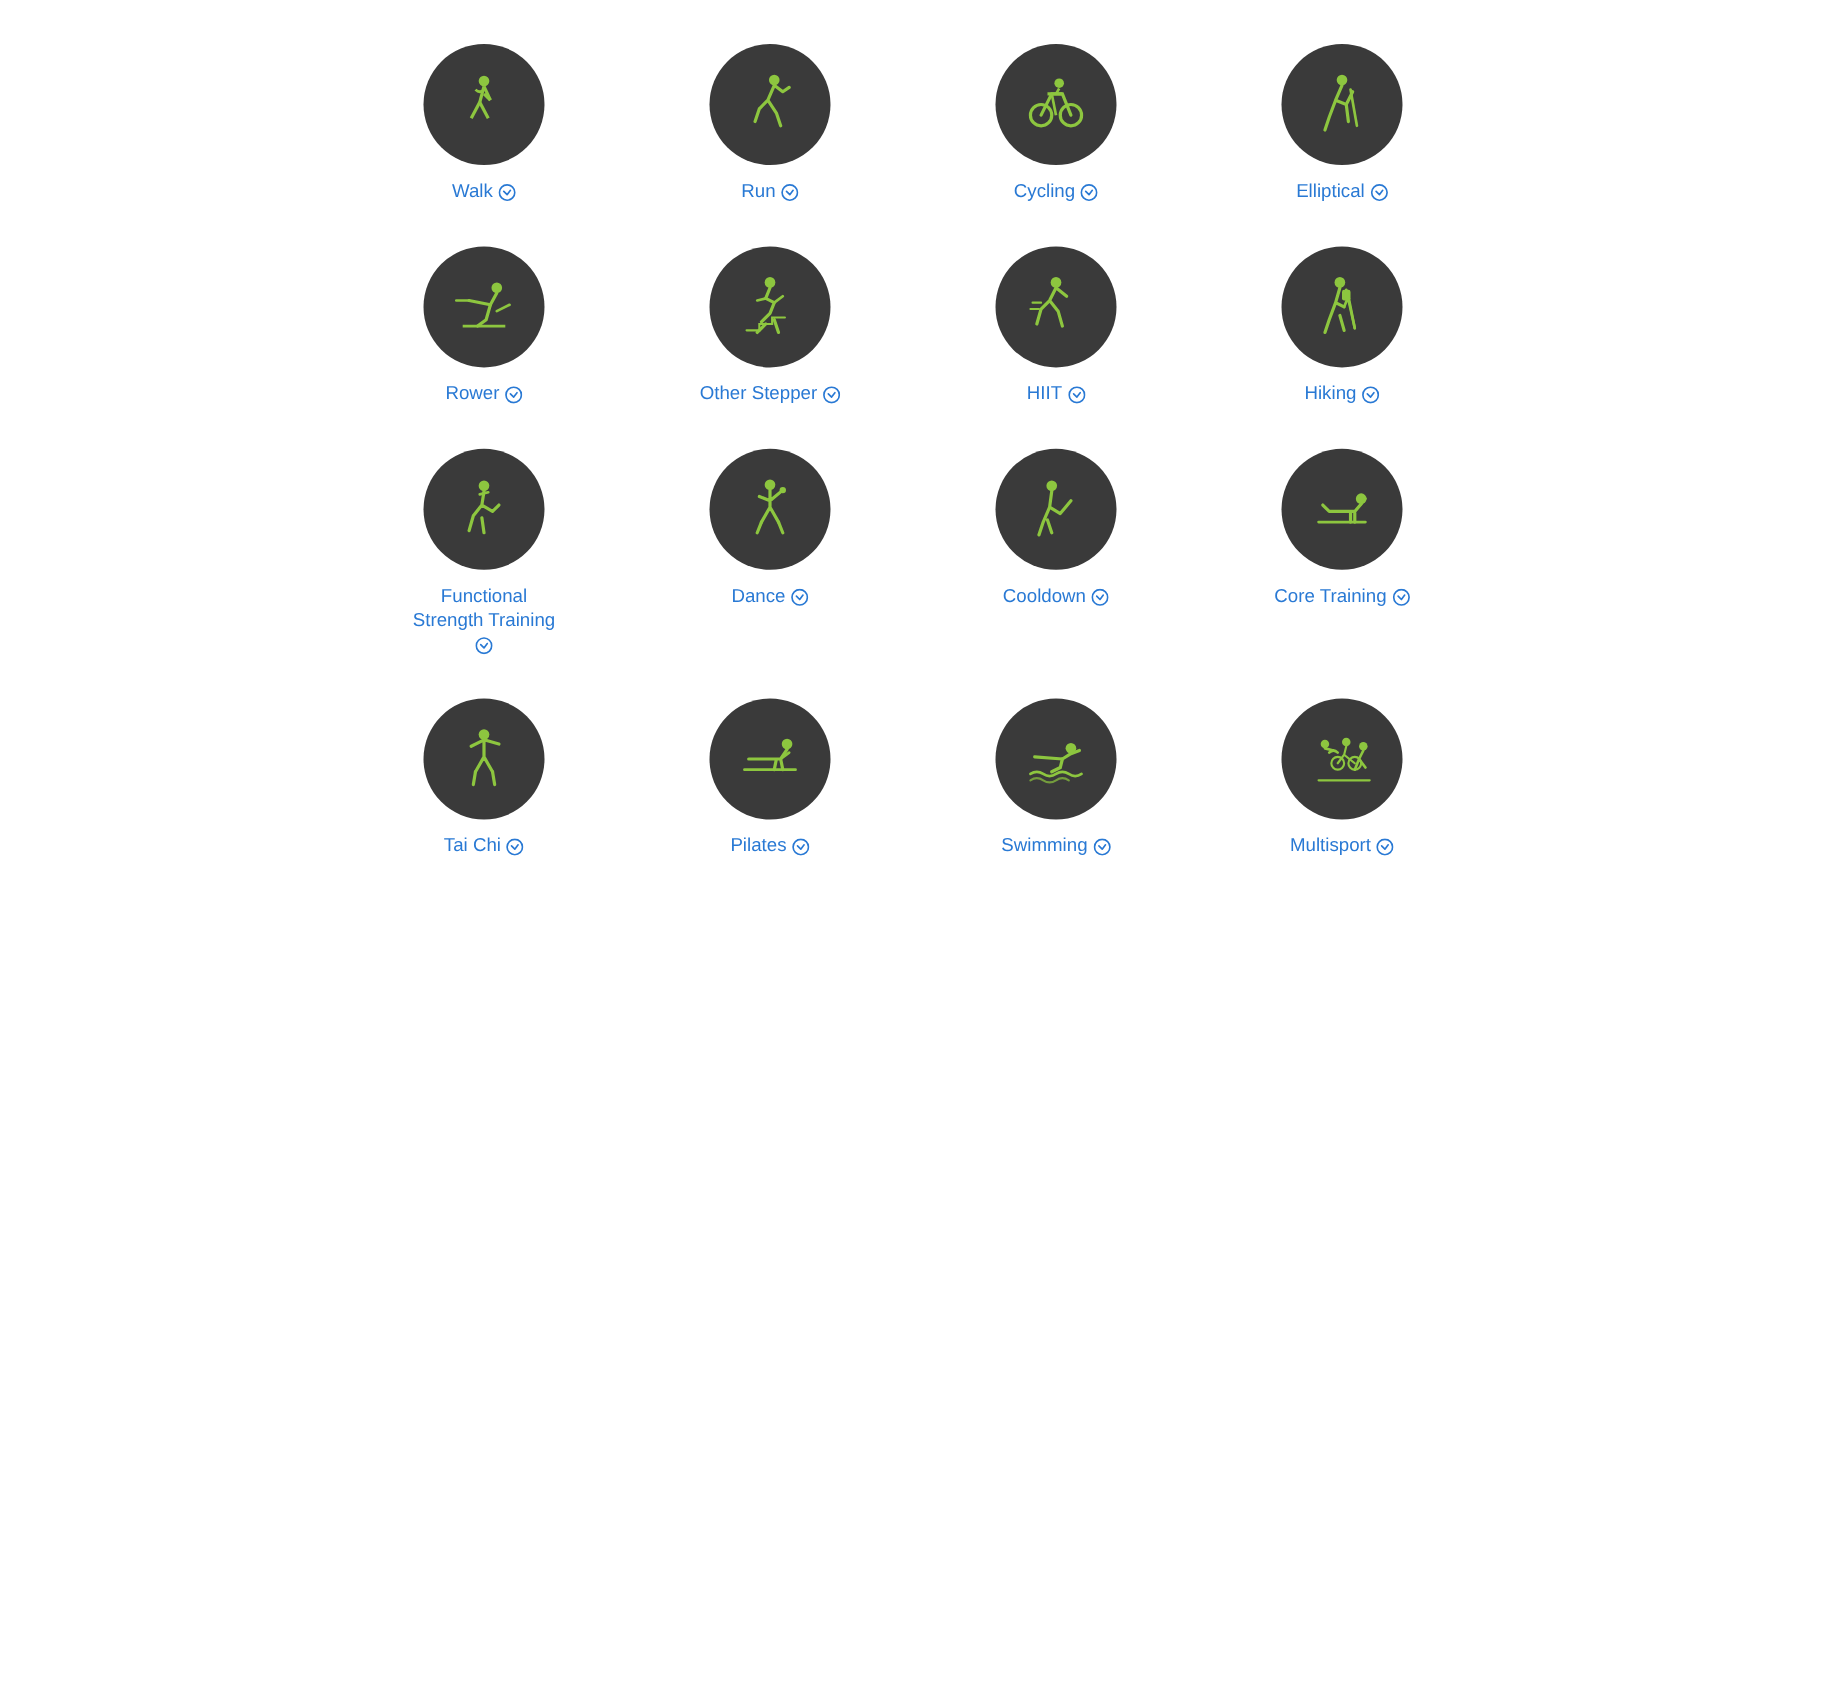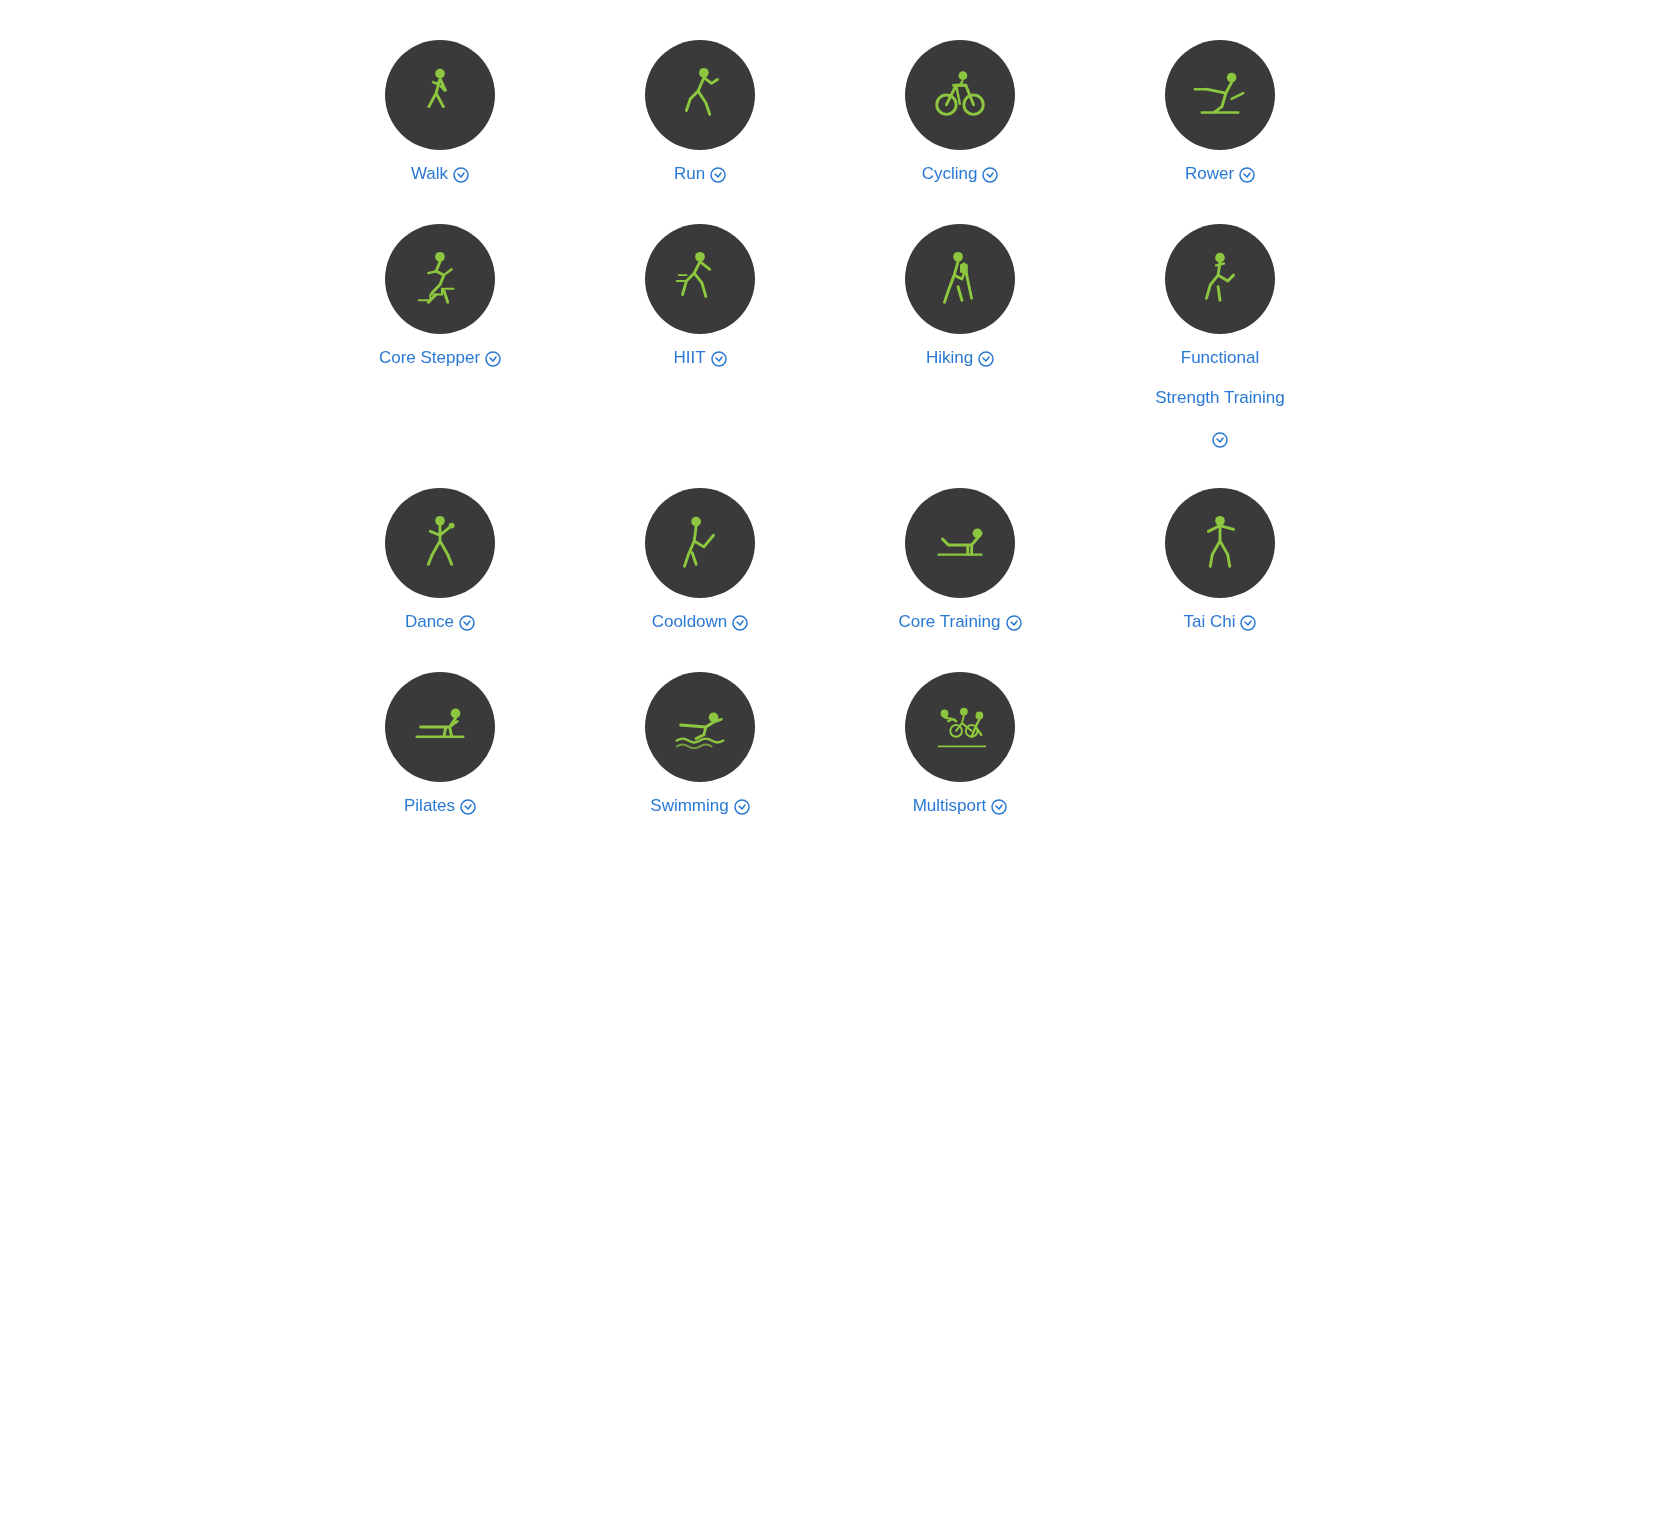--- a/index.html
+++ b/index.html
@@ -121,20 +121,37 @@
     </div>
     <div class="activity-label">
       <span>Cycling</span>
       <span class="chevron"><svg width="16" height="16" viewBox="0 0 16 16" fill="none" style="vertical-align:middle;">
             <circle cx="8" cy="8" r="7" stroke="#2979d4" stroke-width="1.5"></circle>
             <polyline points="5,7 8,10 11,6" stroke="#2979d4" stroke-width="1.5" fill="none" stroke-linecap="round" stroke-linejoin="round"></polyline>
           </svg></span>
     </div>
   </div>
 
+  <div class="activity-item">
+    <div class="icon-circle">
+      <svg viewBox="0 0 64 64">
+        <circle cx="32" cy="9" r="5"></circle>
+        <path d="M32 14 L26 28 M26 28 L20 44 M26 28 L36 32 L42 20 M20 44 L16 56 M36 32 L38 48" stroke="#8dc63f" stroke-width="3" fill="none" stroke-linecap="round" stroke-linejoin="round"></path>
+
+        <line x1="40" y1="18" x2="46" y2="52" stroke="#8dc63f" stroke-width="2.5" stroke-linecap="round"></line>
+      </svg>
+    </div>
+    <div class="activity-label">
+      <span>Elliptical</span>
+      <span class="chevron"><svg width="16" height="16" viewBox="0 0 16 16" fill="none" style="vertical-align:middle;">
+            <circle cx="8" cy="8" r="7" stroke="#2979d4" stroke-width="1.5"></circle>
+            <polyline points="5,7 8,10 11,6" stroke="#2979d4" stroke-width="1.5" fill="none" stroke-linecap="round" stroke-linejoin="round"></polyline>
+          </svg></span>
+    </div>
+  </div>
 
   <div class="activity-item">
     <div class="icon-circle">
       <svg viewBox="0 0 64 64">
         <circle cx="44" cy="14" r="5"></circle>
         <path d="M44 19 L38 30 L18 26" stroke="#8dc63f" stroke-width="3" fill="none" stroke-linecap="round"></path>
         <path d="M38 30 L34 44 L26 50" stroke="#8dc63f" stroke-width="3" fill="none" stroke-linecap="round"></path>
         <line x1="12" y1="50" x2="52" y2="50" stroke="#8dc63f" stroke-width="2.5"></line>
         <path d="M6 26 L18 26 M44 36 L56 30" stroke="#8dc63f" stroke-width="2.5" stroke-linecap="round"></path>
       </svg>
@@ -154,21 +171,21 @@
         <circle cx="32" cy="9" r="5"></circle>
         <path d="M32 14 L28 24 L36 28 L32 38 L24 46" stroke="#8dc63f" stroke-width="3" fill="none" stroke-linecap="round" stroke-linejoin="round"></path>
         <path d="M28 24 L20 26 M36 28 L44 22" stroke="#8dc63f" stroke-width="2.5" fill="none" stroke-linecap="round"></path>
         <line x1="28" y1="48" x2="20" y2="56" stroke="#8dc63f" stroke-width="3" stroke-linecap="round"></line>
         <line x1="36" y1="44" x2="40" y2="56" stroke="#8dc63f" stroke-width="3" stroke-linecap="round"></line>
 
         <polyline points="10,54 22,54 22,48 34,48 34,42 46,42" stroke="#8dc63f" stroke-width="2" fill="none" stroke-linecap="round"></polyline>
       </svg>
     </div>
     <div class="activity-label">
-      <span>Core Stepper</span>
+      <span>Other Stepper</span>
       <span class="chevron"><svg width="16" height="16" viewBox="0 0 16 16" fill="none" style="vertical-align:middle;">
             <circle cx="8" cy="8" r="7" stroke="#2979d4" stroke-width="1.5"></circle>
             <polyline points="5,7 8,10 11,6" stroke="#2979d4" stroke-width="1.5" fill="none" stroke-linecap="round" stroke-linejoin="round"></polyline>
           </svg></span>
     </div>
   </div>
 
   <div class="activity-item">
     <div class="icon-circle">
       <svg viewBox="0 0 64 64">
@@ -213,21 +230,21 @@
 
   <div class="activity-item">
     <div class="icon-circle">
       <svg viewBox="0 0 64 64">
         <circle cx="32" cy="10" r="5"></circle>
 
         <path d="M32 15 L30 28 L22 38 M30 28 L40 34 L46 28 M22 38 L18 52 M30 40 L32 54" stroke="#8dc63f" stroke-width="3" fill="none" stroke-linecap="round" stroke-linejoin="round"></path>
         <path d="M28 18 L36 16" stroke="#8dc63f" stroke-width="2.5" fill="none" stroke-linecap="round"></path>
       </svg>
     </div>
-    <div class="activity-label label-multiline" style="display:flex;flex-direction:column;align-items:center;gap:20px;text-align:center;">
+    <div class="activity-label label-multiline" style="display:flex;flex-direction:column;align-items:center;gap:2px;text-align:center;">
       <span>Functional</span>
       <span>Strength Training</span>
       <span class="chevron"><svg width="16" height="16" viewBox="0 0 16 16" fill="none" style="vertical-align:middle;">
             <circle cx="8" cy="8" r="7" stroke="#2979d4" stroke-width="1.5"></circle>
             <polyline points="5,7 8,10 11,6" stroke="#2979d4" stroke-width="1.5" fill="none" stroke-linecap="round" stroke-linejoin="round"></polyline>
           </svg></span>
     </div>
   </div>
 
   <div class="activity-item">

